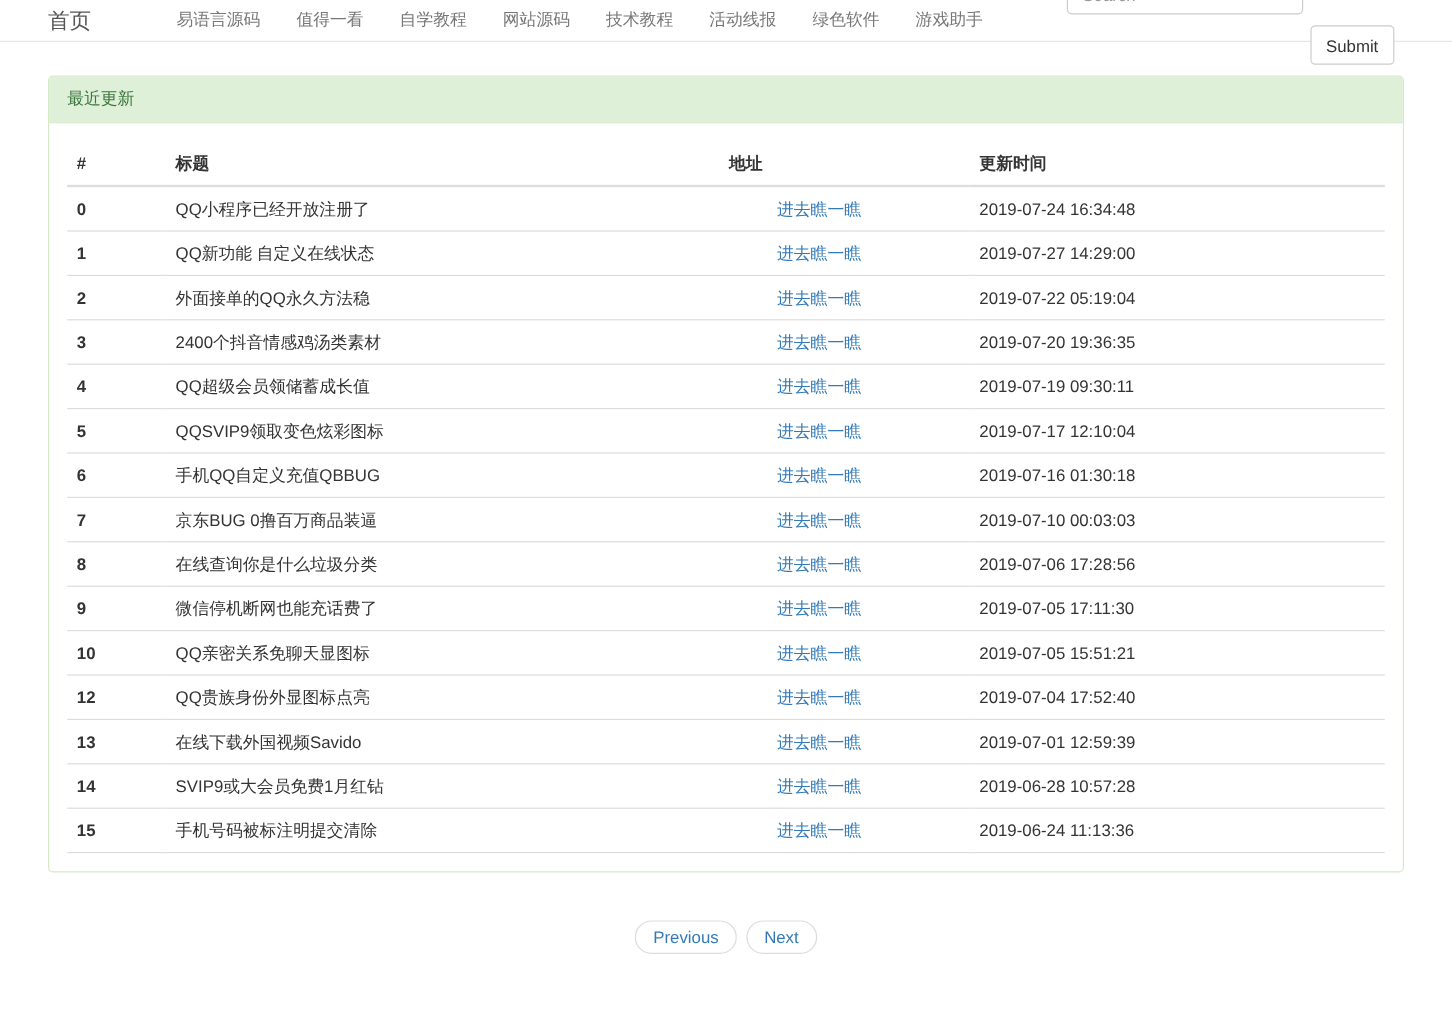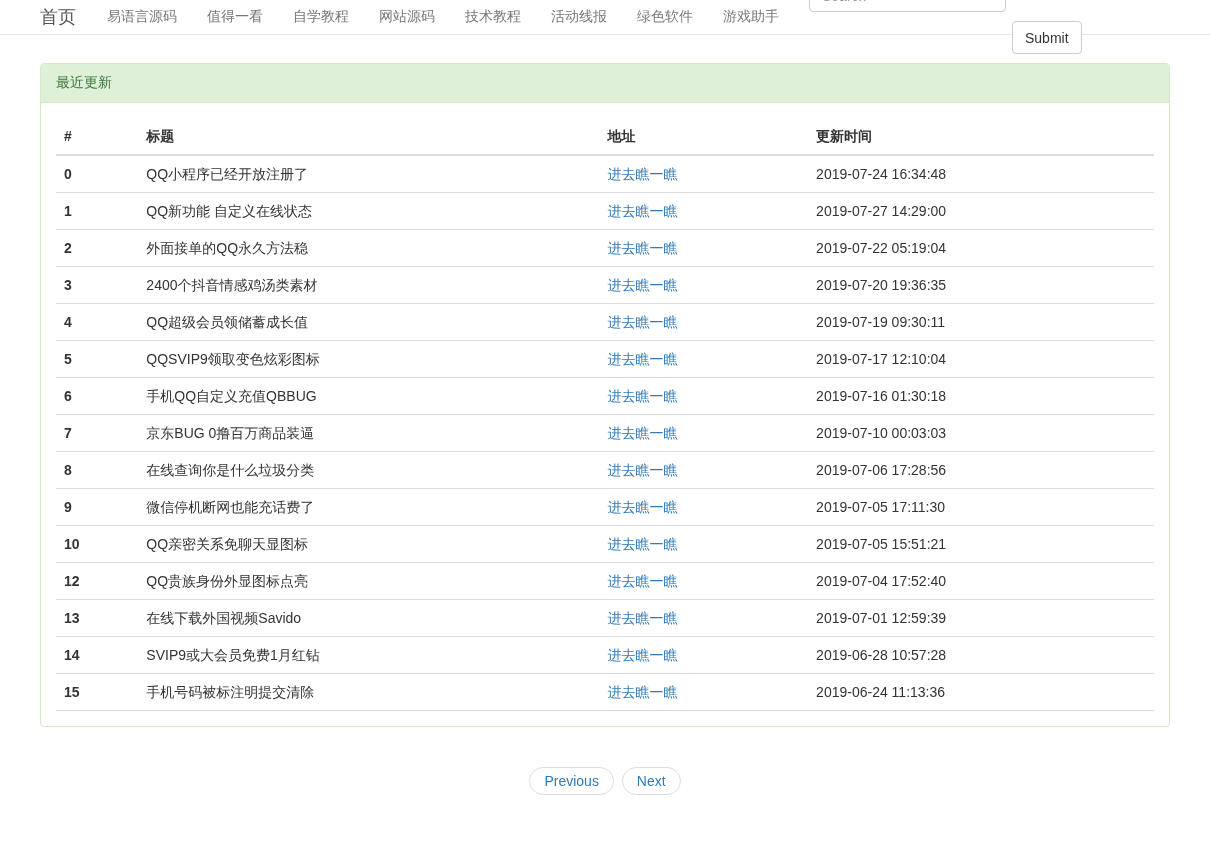--- a/index.html
+++ b/index.html
@@ -13,20 +13,21 @@
   }
 
   
   .navbar {
     display: flex;
     align-items: center;
     height: 35px;
     padding-left: 40px;
     background: #fff;
     border-bottom: 1px solid var(--navbar-border, #e7e7e7);
+    gap: 40px;
   }
   .brand {
     font-size: 18px;
     color: #555;
     text-decoration: none;
     margin-right: 16px;
     white-space: nowrap;
   }
   .nav-menu { list-style: none; display: flex; margin: 0; padding: 0; }
   .nav-menu li a {
@@ -89,21 +90,21 @@
     vertical-align: top;
   }
   table.updates thead th { border-bottom: 2px solid var(--table-border, #ddd); }
   table.updates tbody th, table.updates tbody td { border-top: 1px solid var(--table-border, #ddd); }
   table.updates tbody tr:last-child th,
   table.updates tbody tr:last-child td { border-bottom: 1px solid var(--table-border, #ddd); }
   .col-id { width: 7.5%; }
   .col-title { width: 42%; }
   .col-link { width: 19%; }
   .col-time { width: 31.5%; }
-  a.visit-link { color: var(--link-color, #337ab7); text-decoration: none; cursor: pointer; }
+  a.visit-link { color: var(--link-color, #337ab7); text-decoration: none; cursor: pointer; margin-left: 40px; }
 
   
   .pager { text-align: center; margin: 40px 0 5px 0; }
   .pager a {
     display: inline-block;
     padding: 5px 14px;
     border: 1px solid #ddd;
     border-radius: 15px;
     color: var(--link-color, #337ab7);
     background: #fff;

